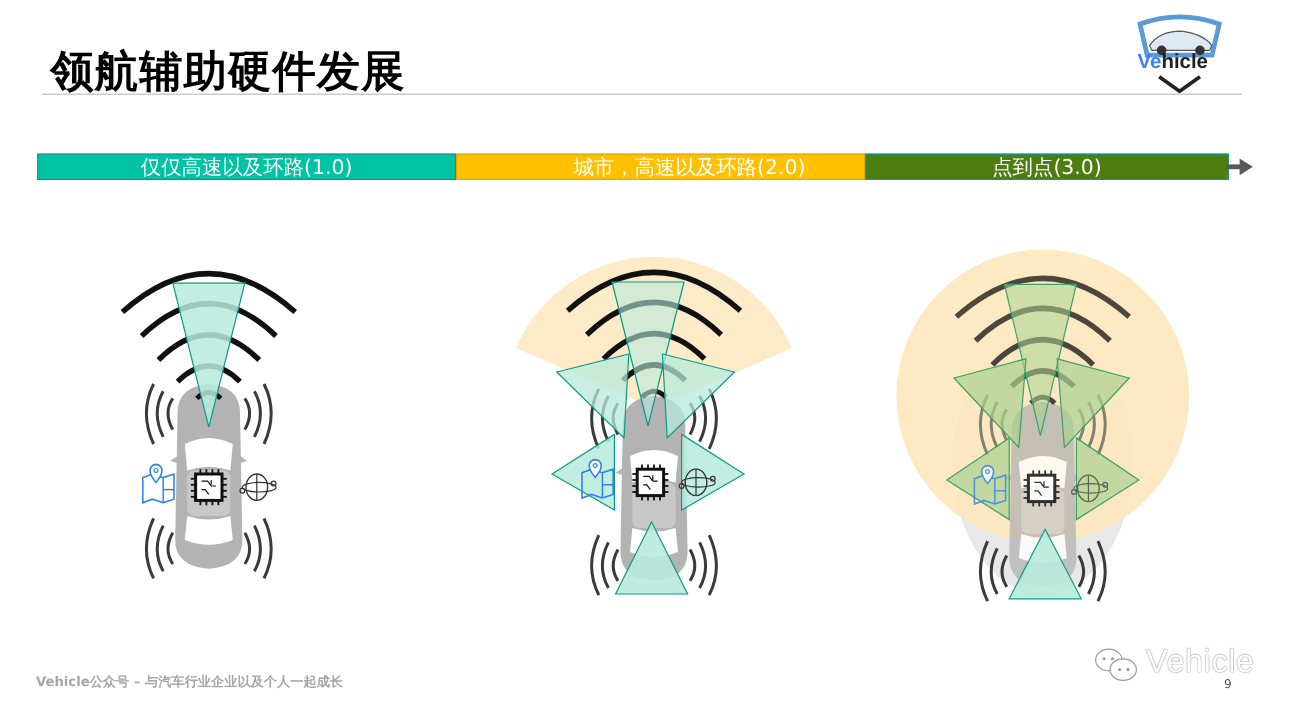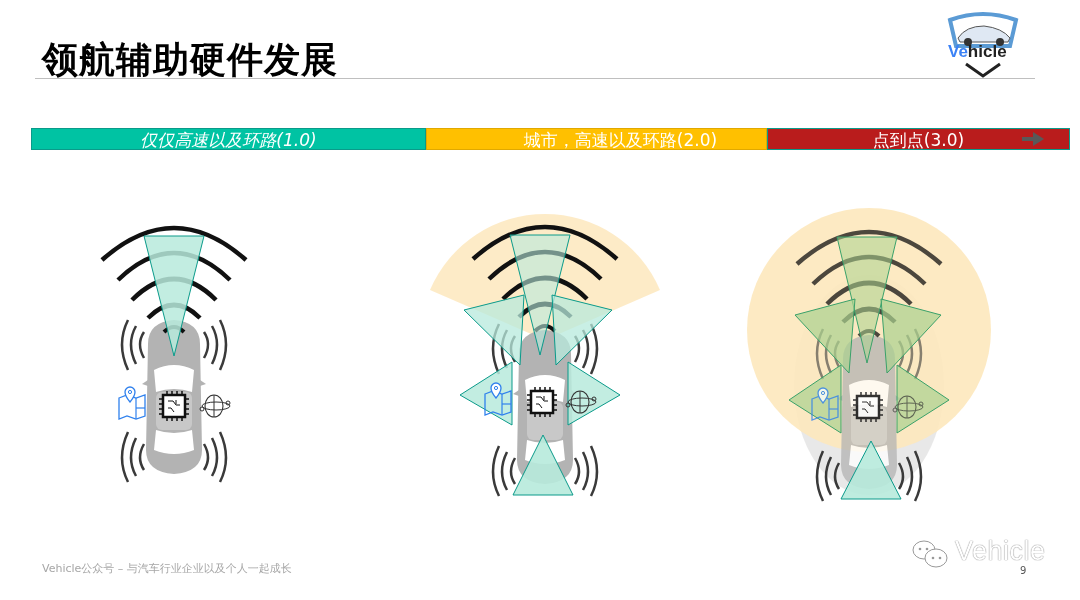--- a/index.html
+++ b/index.html
@@ -5,26 +5,26 @@
   html, body { margin:0; padding:0; }
   body { width:1080px; height:600px; position:relative; background:#ffffff; overflow:hidden;
          font-family:"DejaVu Sans", "Liberation Sans", sans-serif; }
   .title { position:absolute; left:42px; top:36px; font-size:36px; font-weight:bold; color:#000; letter-spacing:1px; }
   .title-rule { position:absolute; left:35px; top:78px; width:1000px; height:1px; background:#bfbfbf; }
   .logo { position:absolute; left:944px; top:10px; width:78px; height:68px; }
   .logo-text { position:absolute; left:948px; top:42px; font-family:"Liberation Sans", sans-serif; font-weight:bold; font-size:17px; color:#222; }
   .logo-text .red { color:#3b82f6; }
   .timeline { position:absolute; top:128px; left:31px; height:22px; display:flex; }
   .seg { height:22px; line-height:22px; text-align:center; color:#fff; font-size:17px; font-family:"DejaVu Sans", sans-serif; box-sizing:border-box; border:1px solid #0a9a8a; white-space:nowrap; overflow:hidden; }
-  .seg1 { width:395px; background:#00c3a3;font-style:italic; }
+  .seg1 { width:349px; background:#00c3a3; }
   .seg2 { width:341px; background:#ffc000; border-color:#e0a800;padding-left:48px; }
-  .seg3 { width:303px; background:#b91c1c; border-color:#0a9a8a; }
+  .seg3 { width:303px; background:#4d7c0f; border-color:#0a9a8a; }
   .arrow { position:absolute; left:1022px; top:132px; width:22px; height:14px; }
   .diagram { position:absolute; }
-  .footer { position:absolute; left:42px; top:561px; font-size:11px; color:#a6a6a6; }
+  .footer { position:absolute; left:30px; top:561px; font-size:11px; color:#a6a6a6;font-weight:bold; }
   .wm { position:absolute; left:910px; top:538px; width:150px; height:36px; }
   .wm-text { position:absolute; left:955px; top:536px; font-size:27px; color:#fff; font-family:"Liberation Sans", sans-serif;
              text-shadow:0 0 1px #888, 0 0 1px #888; letter-spacing:0.5px; }
   .page-num { position:absolute; left:1020px; top:565px; font-size:10px; color:#555; }
 </style>
 </head>
 <body>
 
 <div class="title">领航辅助硬件发展</div>
 <div class="title-rule"></div>

